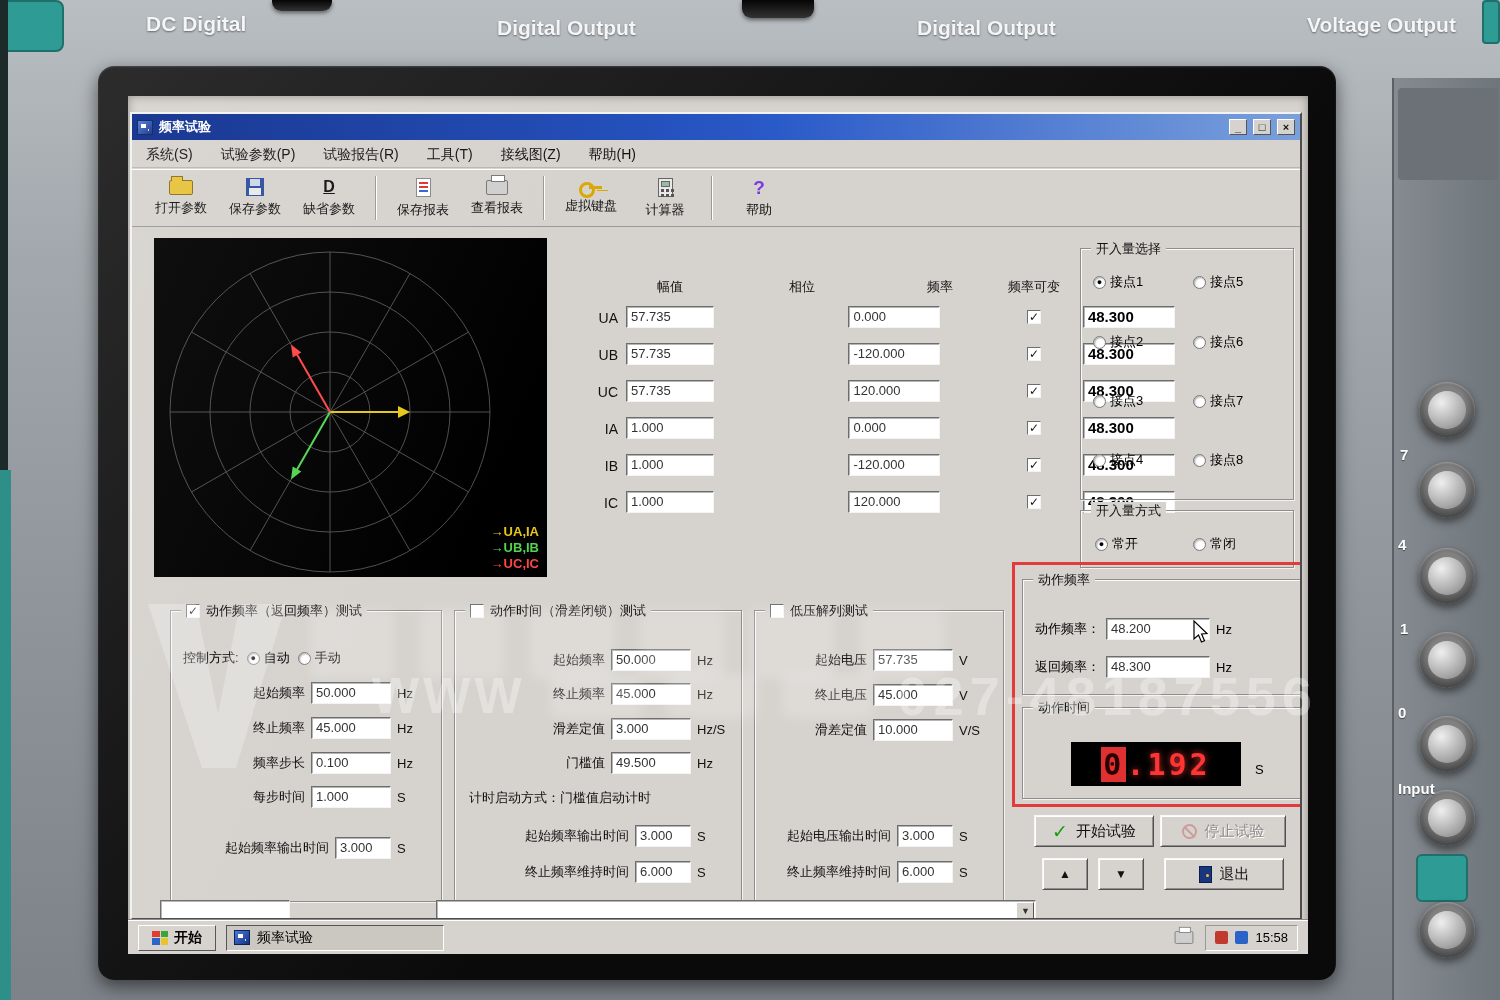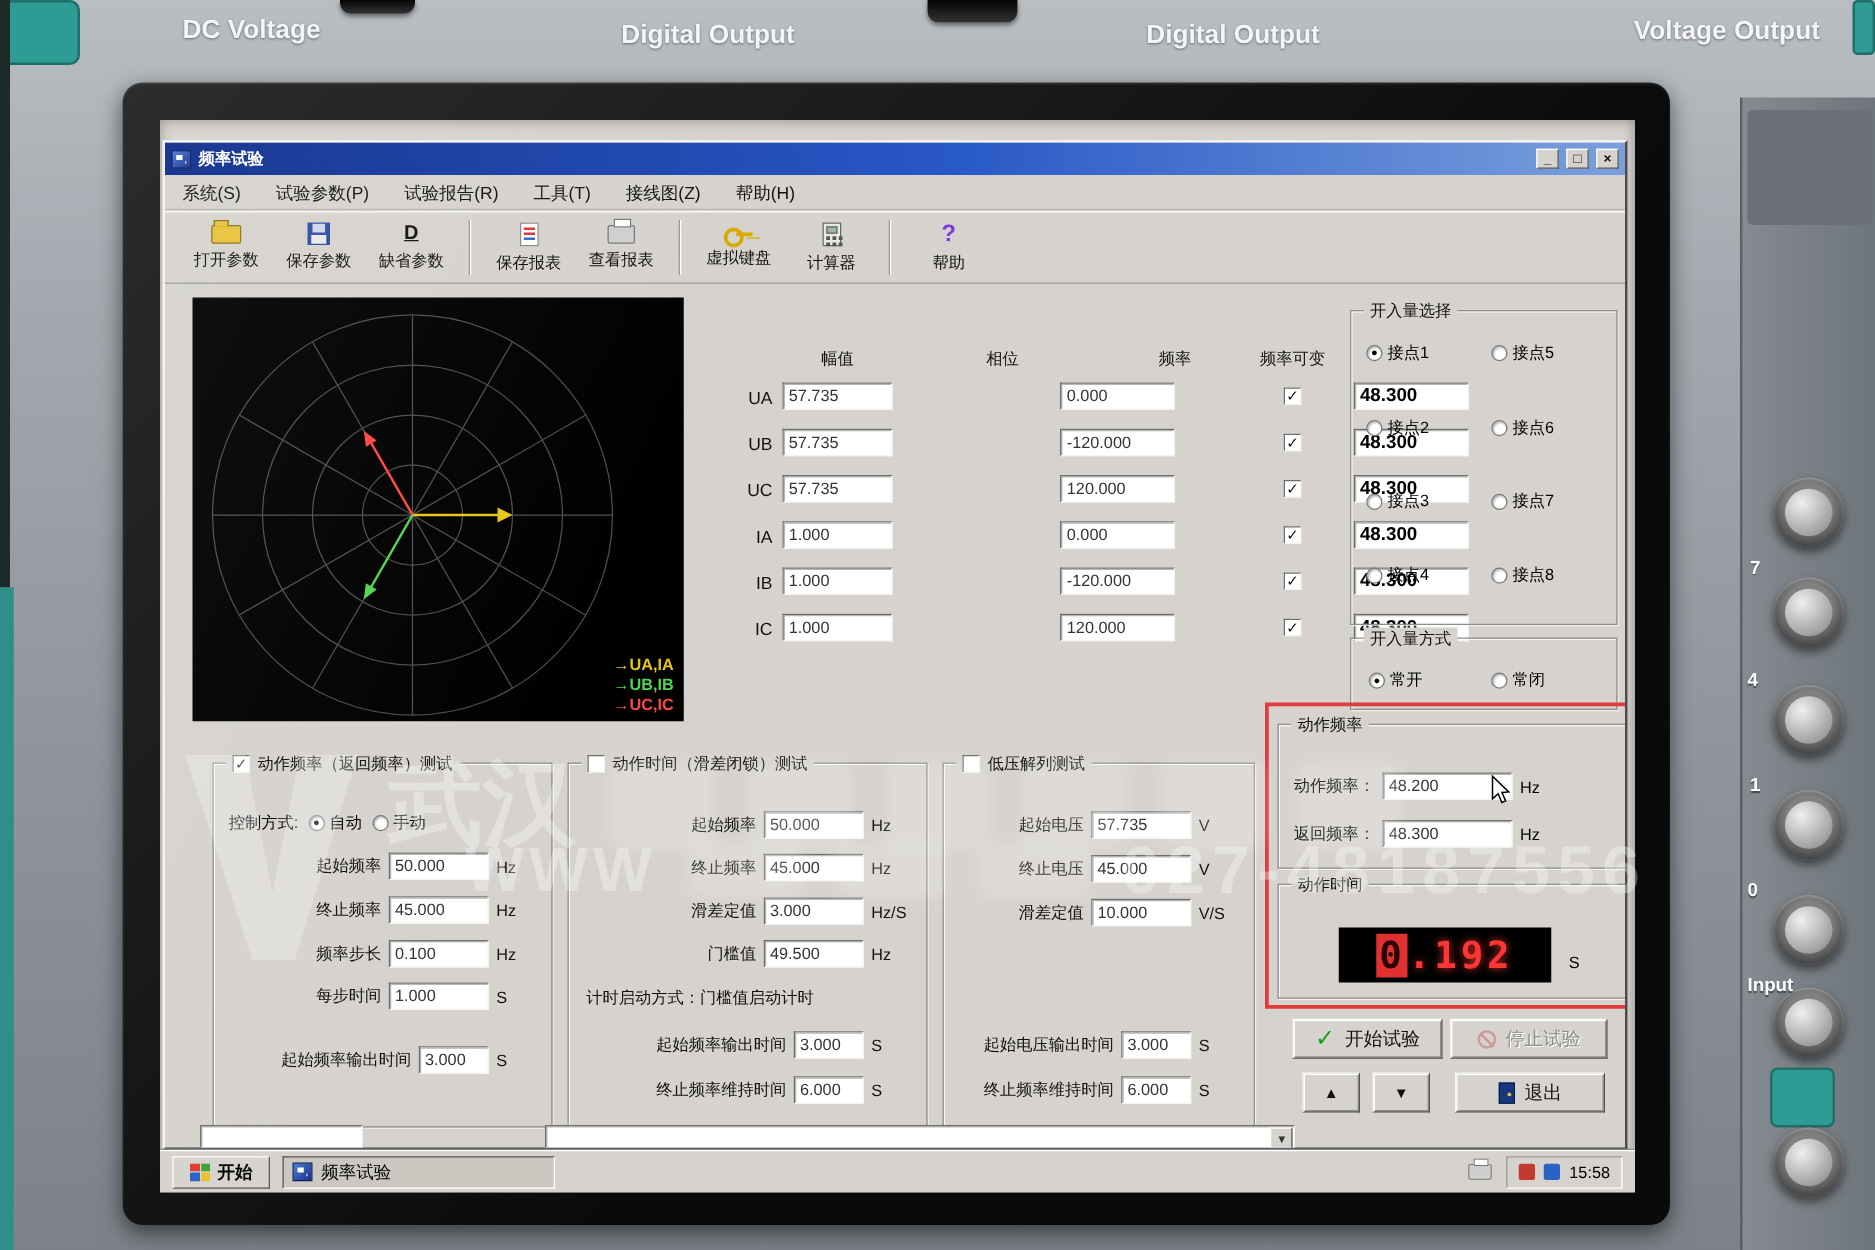--- a/index.html
+++ b/index.html
@@ -133,21 +133,21 @@
 </head>
 <body>
 
 <div class="abs teal" style="left:0;top:0;width:64px;height:52px;"></div>
 <div class="abs teal" style="left:1482px;top:0;width:18px;height:44px;border-radius:4px;"></div>
 <div class="abs" style="left:0;top:0;width:8px;height:470px;background:#1c2a2a;"></div>
 <div class="abs" style="left:0;top:470px;width:11px;height:530px;background:#2e8f89;"></div>
 <div class="top-knob" style="left:272px;width:60px;height:11px;"></div>
 <div class="top-knob" style="left:742px;width:72px;height:18px;"></div>
 
-<div class="top-label" style="left:146px;top:12px;">DC Voltage</div>
+<div class="top-label" style="left:146px;top:12px;">DC Digital</div>
 <div class="top-label" style="left:497px;top:16px;">Digital Output</div>
 <div class="top-label" style="left:917px;top:16px;">Digital Output</div>
 <div class="top-label" style="left:1307px;top:13px;">Voltage Output</div>
 
 <div class="right-panel"></div>
 <div class="abs" style="left:1398px;top:88px;width:100px;height:92px;background:#6b7176;border-radius:4px;"></div>
 <div class="knob" style="top:382px;"></div>
 <div class="knob" style="top:462px;"></div>
 <div class="knob" style="top:548px;"></div>
 <div class="knob" style="top:632px;"></div>
@@ -564,21 +564,20 @@
 
   </div>
 </div>
 
 <div class="wm" style="left:140px;top:596px;width:150px;height:180px;">
   <svg width="150" height="180" viewBox="0 0 150 180">
     <path d="M8 8 L56 8 L78 118 L100 8 L146 8 L96 172 L62 172 Z" fill="rgba(255,255,255,0.26)"></path>
   </svg>
 </div>
 <div class="wm" style="left:310px;top:598px;height:92px;display:flex;align-items:center;gap:26px;">
-  <span class="wm-text" style="font-size:76px;">武汉</span>
   <span class="wm-block" style="width:84px;height:70px;"></span>
   <span class="wm-block" style="width:84px;height:70px;"></span>
   <span class="wm-block" style="width:84px;height:70px;"></span>
   <span class="wm-block" style="width:84px;height:70px;"></span>
   <span class="wm-block" style="width:84px;height:70px;"></span>
   <span class="wm-block" style="width:84px;height:70px;"></span>
 </div>
 <div class="wm" style="left:372px;top:664px;height:64px;display:flex;align-items:center;gap:24px;">
   <span class="wm-text" style="font-size:50px;letter-spacing:4px;">WWW</span>
   <span class="wm-block" style="width:92px;height:44px;"></span>

